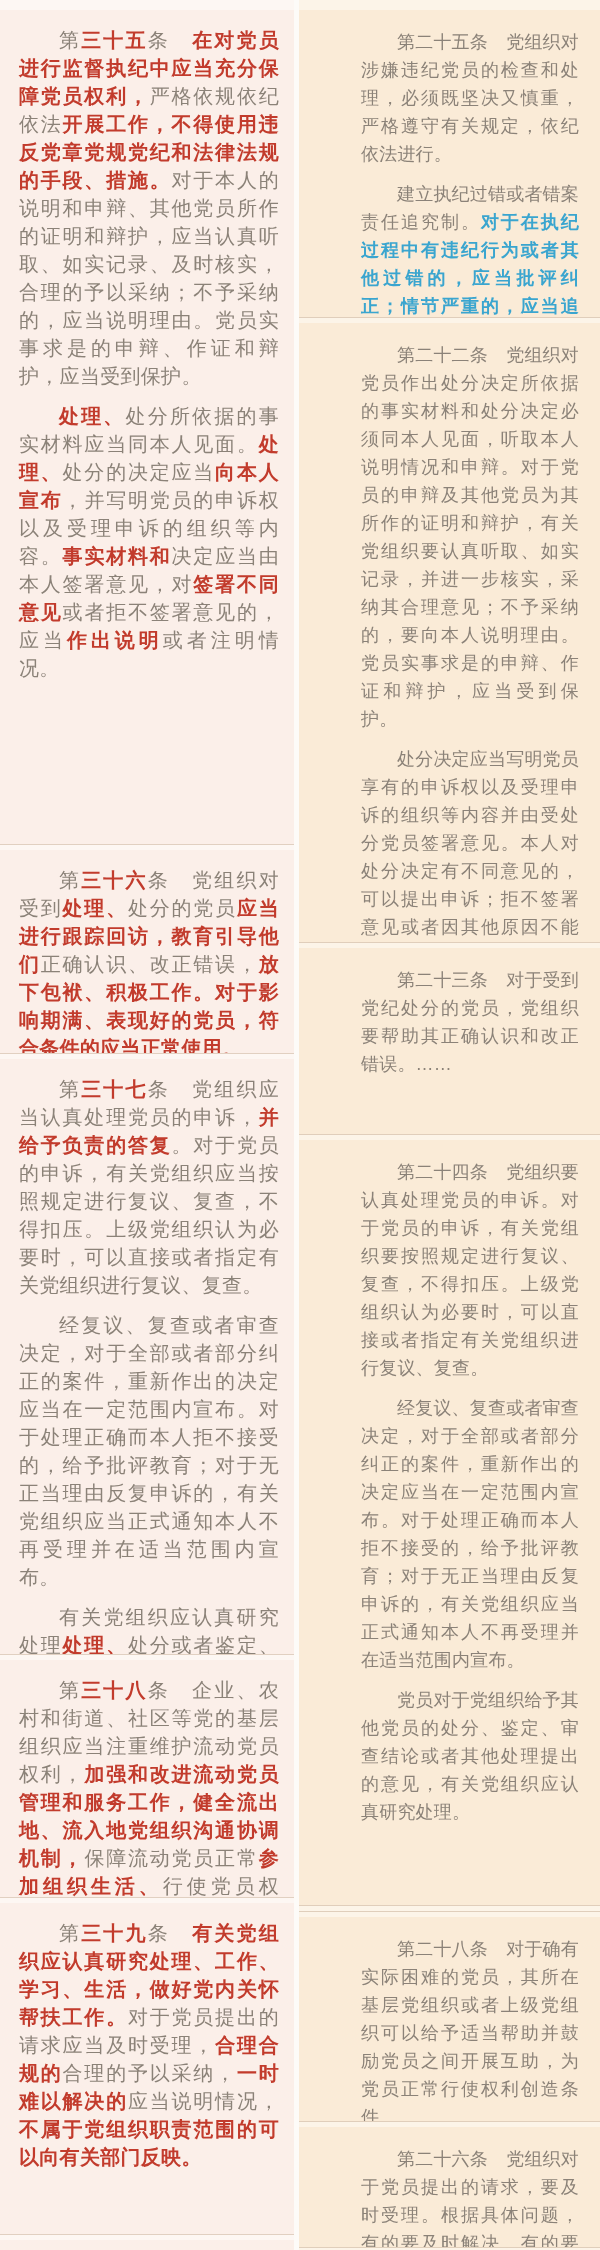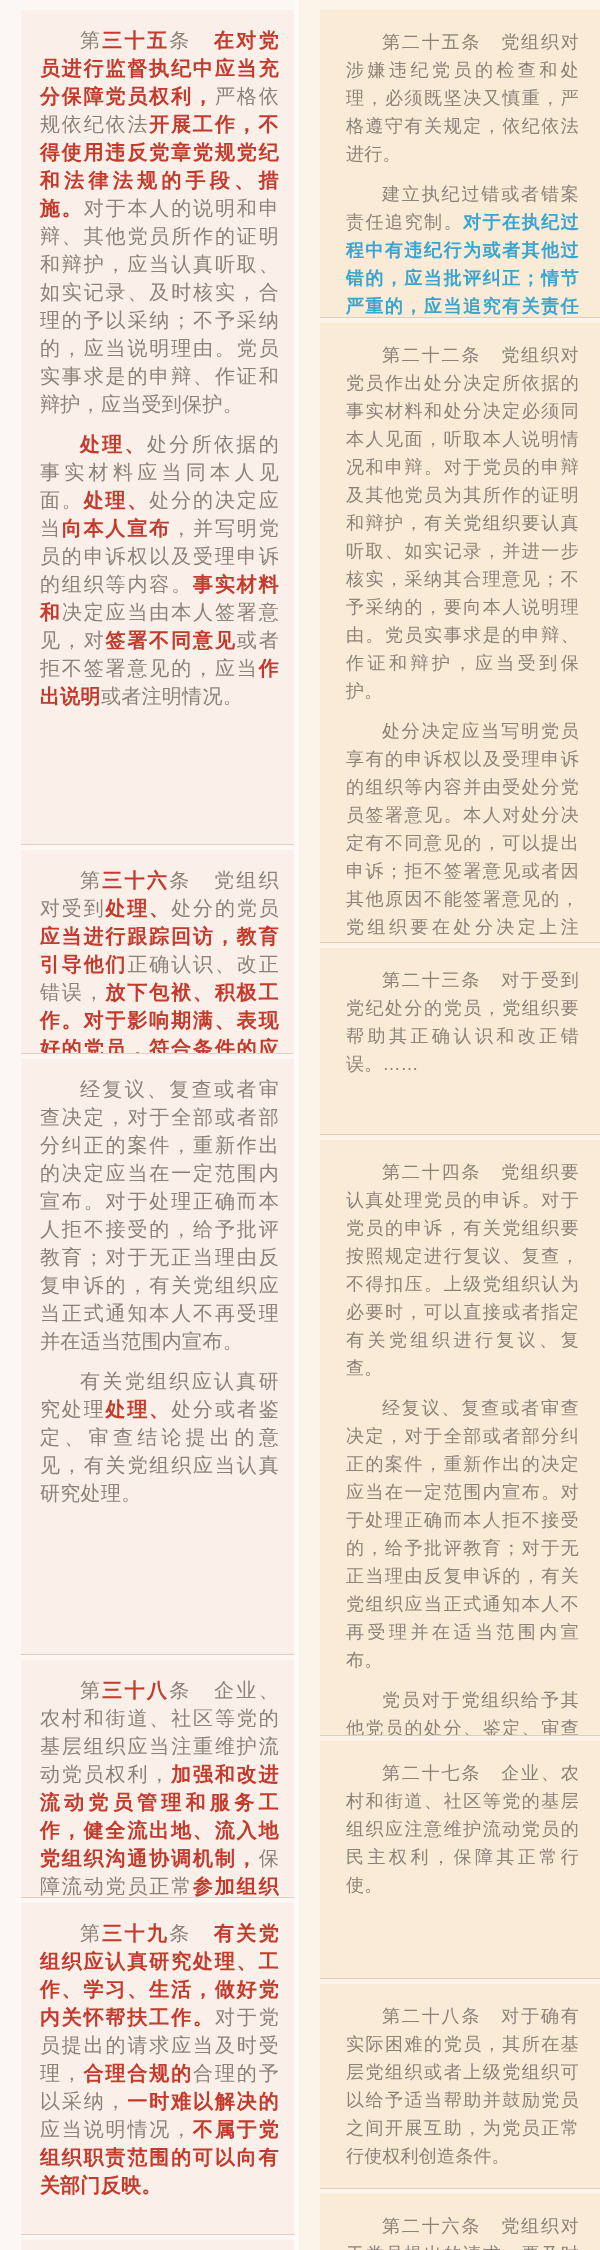--- a/index.html
+++ b/index.html
@@ -22,21 +22,20 @@
     width:600px;height:2250px;
     display:flex;
     background:var(--sep);
     overflow:hidden;
   }
   .col{
     display:flex;flex-direction:column;
     padding-top:10px;
     box-sizing:border-box;
     height:2250px;
-    padding-left:21px;
   }
   .col-left{width:294px;background:var(--left-gap);}
   .col-sep{width:5px;background:var(--sep);flex:0 0 5px;}
   .col-right{width:301px;background:var(--right-gap);}
   .card{
     box-sizing:border-box;
     overflow:hidden;
     flex:0 0 auto;
   }
   .col-left .card{
@@ -53,41 +52,42 @@
     box-sizing:border-box;
   }
   .para{
     margin:0 0 12px 0;
     text-indent:2em;
     text-align:justify;
     color:var(--body-text);
     word-break:break-all;
   }
   .col-left .para{font-size:20px;line-height:28px;letter-spacing:.3px;}
-  .col-right .para{font-size:18px;line-height:28px;letter-spacing:.2px;}
+  .col-right .para{font-size:18px;line-height:28px;letter-spacing:.2px;margin-left:36px;}
   .hl-red{color:var(--red);font-weight:bold;}
   .hl-blue{color:var(--blue);font-weight:bold;}
   .stub{height:10px;}
 </style>
 </head>
 <body>
 
 <main class="page">
 
   <div class="col col-left">
     <div class="card" style="height:834px">
         <p class="para"><span>第</span><span class="hl-red">三十五</span><span>条　</span><span class="hl-red">在对党员进行监督执纪中应当充分保障党员权利，</span><span>严格依规依纪依法</span><span class="hl-red">开展工作，不得使用违反党章党规党纪和法律法规的手段、措施。</span><span>对于本人的说明和申辩、其他党员所作的证明和辩护，应当认真听取、如实记录、及时核实，合理的予以采纳；不予采纳的，应当说明理由。党员实事求是的申辩、作证和辩护，应当受到保护。</span></p>
         <p class="para"><span class="hl-red">处理、</span><span>处分所依据的事实材料应当同本人见面。</span><span class="hl-red">处理、</span><span>处分的决定应当</span><span class="hl-red">向本人宣布</span><span>，并写明党员的申诉权以及受理申诉的组织等内容。</span><span class="hl-red">事实材料和</span><span>决定应当由本人签署意见，对</span><span class="hl-red">签署不同意见</span><span>或者拒不签署意见的，应当</span><span class="hl-red">作出说明</span><span>或者注明情况。</span></p>
       </div>
     <div class="rowgap"></div>
     <div class="card" style="height:203px">
         <p class="para"><span>第</span><span class="hl-red">三十六</span><span>条　党组织对受到</span><span class="hl-red">处理、</span><span>处分的党员</span><span class="hl-red">应当进行跟踪回访，教育引导他们</span><span>正确认识、改正错误，</span><span class="hl-red">放下包袱、积极工作。对于影响期满、表现好的党员，符合条件的应当正常使用。</span></p>
       </div>
     <div class="rowgap"></div>
     <div class="card" style="height:595px">
+        <p class="para"><span>第</span><span class="hl-red">三十七</span><span>条　党组织应当认真处理党员的申诉，</span><span class="hl-red">并给予负责的答复</span><span>。对于党员的申诉，有关党组织应当按照规定进行复议、复查，不得扣压。上级党组织认为必要时，可以直接或者指定有关党组织进行复议、复查。</span></p>
         <p class="para"><span>经复议、复查或者审查决定，对于全部或者部分纠正的案件，重新作出的决定应当在一定范围内宣布。对于处理正确而本人拒不接受的，给予批评教育；对于无正当理由反复申诉的，有关党组织应当正式通知本人不再受理并在适当范围内宣布。</span></p>
         <p class="para"><span>有关党组织应认真研究处理</span><span class="hl-red">处理、</span><span>处分或者鉴定、审查结论提出的意见，有关党组织应当认真研究处理。</span></p>
       </div>
     <div class="rowgap"></div>
     <div class="card" style="height:237px">
         <p class="para"><span>第</span><span class="hl-red">三十八</span><span>条　企业、农村和街道、社区等党的基层组织应当注重维护流动党员权利，</span><span class="hl-red">加强和改进流动党员管理和服务工作，健全流出地、流入地党组织沟通协调机制，</span><span>保障流动党员正常</span><span class="hl-red">参加组织生活、</span><span>行使党员权利。</span></p>
       </div>
     <div class="rowgap"></div>
     <div class="card" style="height:331px">
         <p class="para"><span>第</span><span class="hl-red">三十九</span><span>条　</span><span class="hl-red">有关党组织应认真研究处理、工作、学习、生活，做好党内关怀帮扶工作。</span><span>对于党员提出的请求应当及时受理，</span><span class="hl-red">合理合规的</span><span>合理的予以采纳，</span><span class="hl-red">一时难以解决的</span><span>应当说明情况，</span><span class="hl-red">不属于党组织职责范围的可以向有关部门反映。</span></p>
@@ -106,29 +106,26 @@
     <div class="rowgap"></div>
     <div class="card" style="height:619px">
         <p class="para"><span>第二十二条　党组织对党员作出处分决定所依据的事实材料和处分决定必须同本人见面，听取本人说明情况和申辩。对于党员的申辩及其他党员为其所作的证明和辩护，有关党组织要认真听取、如实记录，并进一步核实，采纳其合理意见；不予采纳的，要向本人说明理由。党员实事求是的申辩、作证和辩护，应当受到保护。</span></p>
         <p class="para"><span>处分决定应当写明党员享有的申诉权以及受理申诉的组织等内容并由受处分党员签署意见。本人对处分决定有不同意见的，可以提出申诉；拒不签署意见或者因其他原因不能签署意见的，党组织要在处分决定上注明。</span></p>
       </div>
     <div class="rowgap"></div>
     <div class="card" style="height:186px">
         <p class="para"><span>第二十三条　对于受到党纪处分的党员，党组织要帮助其正确认识和改正错误。……</span></p>
       </div>
     <div class="rowgap"></div>
-    <div class="card" style="height:595px">
+    <div class="card" style="height:765px">
         <p class="para"><span>第二十四条　党组织要认真处理党员的申诉。对于党员的申诉，有关党组织要按照规定进行复议、复查，不得扣压。上级党组织认为必要时，可以直接或者指定有关党组织进行复议、复查。</span></p>
         <p class="para"><span>经复议、复查或者审查决定，对于全部或者部分纠正的案件，重新作出的决定应当在一定范围内宣布。对于处理正确而本人拒不接受的，给予批评教育；对于无正当理由反复申诉的，有关党组织应当正式通知本人不再受理并在适当范围内宣布。</span></p>
         <p class="para"><span>党员对于党组织给予其他党员的处分、鉴定、审查结论或者其他处理提出的意见，有关党组织应认真研究处理。</span></p>
       </div>
     <div class="rowgap"></div>
-    <div class="card" style="height:237px">
-        <p class="para"><span>第二十七条　企业、农村和街道、社区等党的基层组织应注意维护流动党员的民主权利，保障其正常行使。</span></p>
-      </div>
     <div class="rowgap"></div>
     <div class="card" style="height:204px">
         <p class="para"><span>第二十八条　对于确有实际困难的党员，其所在基层党组织或者上级党组织可以给予适当帮助并鼓励党员之间开展互助，为党员正常行使权利创造条件。</span></p>
       </div>
     <div class="rowgap"></div>
     <div class="card" style="height:120px">
         <p class="para"><span>第二十六条　党组织对于党员提出的请求，要及时受理。根据具体问题，有的要及时解决，有的要说明情况，有的要进行说服教育。</span></p>
       </div>
     <div class="rowgap"></div>
     <div class="card stub"></div>

